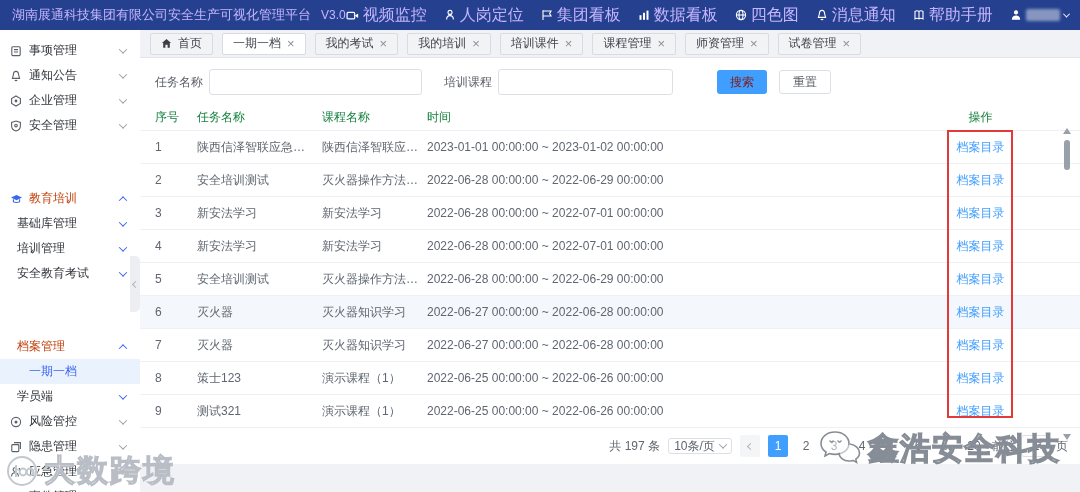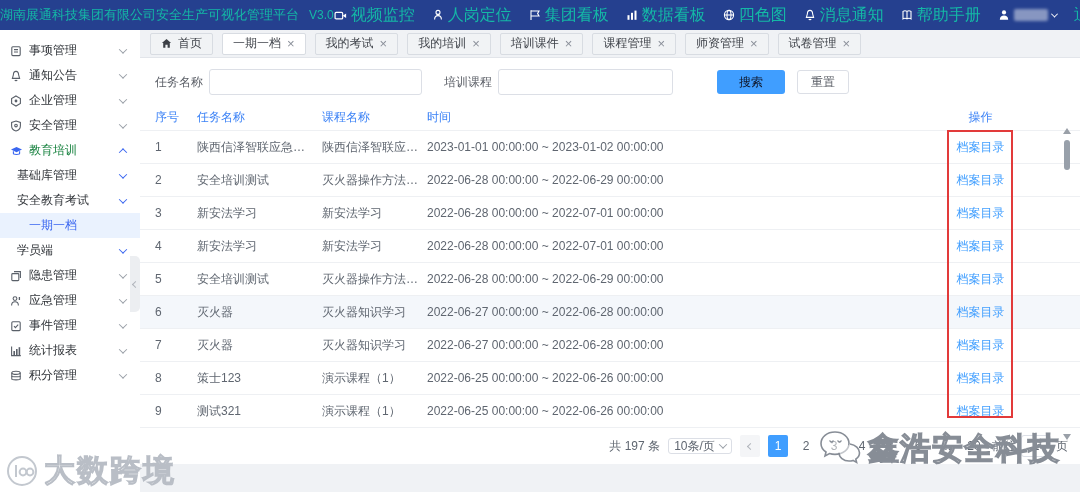--- a/index.html
+++ b/index.html
@@ -6,22 +6,22 @@
   html,body { width:1080px; height:492px; overflow:hidden; }
   body {
     position:relative;
     font-family:"Liberation Sans","DejaVu Sans",sans-serif;
     background:#f0f2f5;
     -webkit-font-smoothing:antialiased;
   }
   svg { display:block; }
 
   
-  .topbar{position:absolute;top:0;left:0;right:0;height:30px;background:#25408f;color:#14b8a6;
-    display:flex;align-items:center;padding-left:0;overflow:hidden;z-index:10;}
+  .topbar{position:absolute;top:0;left:0;right:0;height:30px;background:#25408f;color:#c4b5fd;
+    display:flex;align-items:center;padding-left:12px;overflow:hidden;z-index:10;}
   .tb-title{font-size:13px;white-space:nowrap;}
   .tb-version{font-size:12px;margin-left:10px;}
   .tb-menu{margin-left:auto;display:flex;align-items:center;gap:17px;font-size:16px;white-space:nowrap;}
   .tb-item{display:flex;align-items:center;gap:4px;cursor:pointer;}
   .tb-item .ic{display:flex;color:#fff;}
   .tb-user-block{display:inline-block;width:34px;height:12px;background:rgba(255,255,255,.45);
     border-radius:2px;filter:blur(1.5px);}
   .chev{display:inline-block;width:6px;height:6px;border-right:1.4px solid #9aa0a8;border-bottom:1.4px solid #9aa0a8;}
   .chev.down{transform:rotate(45deg) translate(-1px,-1px);}
   .chev.up{transform:rotate(-135deg) translate(-1px,-1px);}
@@ -31,21 +31,21 @@
 
   
   .sidebar{position:absolute;top:30px;left:0;width:140px;bottom:0;background:#fff;padding-top:8px;z-index:2;overflow:hidden;font-family:Liberation Mono, monospace;}
   .side-item{height:25px;display:flex;align-items:center;font-size:12px;color:#2f3338;
     padding-right:14px;cursor:pointer;white-space:nowrap;}
   .side-item .ic{width:13px;margin-right:6px;color:#5a6069;display:flex;flex:0 0 auto;}
   .side-item .chev-wrap{margin-left:auto;display:flex;}
   .lv1{padding-left:10px;}
   .lv2{padding-left:17px;}
   .lv3{padding-left:29px;}
-  .side-item.active{color:#15803d;}
+  .side-item.active{color:#c2410c;margin-top:48px;}
   .side-item.active .ic{color:#3a66f0;}
   .side-item.selected{background:#eaf2fe;color:#3a66f0;}
   .collapse-handle{position:absolute;left:130px;top:256px;width:10px;height:56px;background:#eceef1;
     border-radius:0 5px 5px 0;display:flex;align-items:center;justify-content:center;z-index:3;cursor:pointer;}
 
   
   .tabbar{position:absolute;left:140px;top:30px;right:0;height:28px;background:#f0f2f5;
     display:flex;align-items:center;gap:9px;padding-left:10px;border-bottom:1px solid #e2e5ea;z-index:1;overflow:hidden;}
   .tab{height:22px;display:flex;align-items:center;gap:6px;padding:0 10px;font-size:12px;color:#40444b;
     background:#f1f3f5;border:1px solid #d8dce2;border-radius:2px;cursor:pointer;white-space:nowrap;}
@@ -53,29 +53,29 @@
   .tab .x{color:#8a8f99;font-size:13px;line-height:1;cursor:pointer;}
   .tab .ic{display:flex;color:#3c4046;}
 
   
   .card{position:absolute;left:140px;top:58px;right:0;bottom:28px;background:#fff;z-index:1;}
   .filters{display:flex;align-items:center;padding:11px 15px 10px 15px;font-size:12px;color:#5a5e66;}
   .f-label{margin-right:6px;flex:0 0 auto;}
   .f-input{width:213px;height:26px;border:1px solid #dcdfe6;border-radius:3px;margin-right:22px;
     font-size:12px;padding:0 8px;color:#333;outline:none;}
   .f-input.short{width:175px;}
-  .btn-search{height:24px;padding:0 22px;background:#409eff;color:#0f172a;border:none;border-radius:3px;
+  .btn-search{height:24px;padding:0 13px;background:#409eff;color:#7f1d1d;border:none;border-radius:3px;
     font-size:12px;margin-left:22px;cursor:pointer;}
   .btn-reset{height:24px;padding:0 13px;background:#fff;color:#5a5e66;border:1px solid #dcdfe6;border-radius:3px;
     font-size:12px;margin-left:12px;cursor:pointer;}
 
   
   .t-head,.t-row{display:grid;grid-template-columns:42px 125px 105px auto 95px;
     padding:0 52px 0 15px;align-items:center;font-size:12px;}
-  .t-head{height:26px;color:#3b82f6;border-bottom:1px solid #eef0f3;}
+  .t-head{height:26px;color:#15803d;border-bottom:1px solid #eef0f3;}
   .t-row{height:33px;color:#5f6670;border-bottom:1px solid #eef0f3;}
   .t-row.hl{background:#f4f7fb;}
   .col-action{text-align:center;}
   .cell-action{text-align:center;color:#409eff;cursor:pointer;}
   .cell{overflow:hidden;text-overflow:ellipsis;white-space:nowrap;padding-right:8px;}
 
   
   .scrollbar{position:absolute;right:8px;top:70px;width:10px;height:312px;z-index:5;}
   .tri-up{width:0;height:0;border-left:4px solid transparent;border-right:4px solid transparent;
     border-bottom:6px solid #9aa0a8;margin:0 auto;}
@@ -261,32 +261,56 @@
         <span class="chev up blue"></span>
       </span>
   </div>
   <div class="side-item lv2">
     <span class="lbl">基础库管理</span>
     <span class="chev-wrap">
         <span class="chev down blue"></span>
       </span>
   </div>
   <div class="side-item lv2">
+    <span class="lbl">培训管理</span>
+    <span class="chev-wrap">
+        <span class="chev down blue"></span>
+      </span>
+  </div>
+  <div class="side-item lv2">
     <span class="lbl">安全教育考试</span>
     <span class="chev-wrap">
         <span class="chev down blue"></span>
+      </span>
+  </div>
+  <div class="side-item lv2 active">
+    <span class="lbl">档案管理</span>
+    <span class="chev-wrap">
+        <span class="chev up blue"></span>
       </span>
   </div>
   <div class="side-item lv3 selected">
     <span class="lbl">一期一档</span>
   </div>
   <div class="side-item lv2">
     <span class="lbl">学员端</span>
     <span class="chev-wrap">
         <span class="chev down blue"></span>
+      </span>
+  </div>
+  <div class="side-item lv1">
+    <span class="ic">
+        <svg width="12" height="12" viewBox="0 0 12 12" fill="none" stroke="currentColor" stroke-width="1.1">
+          <circle cx="6" cy="6" r="4.6"></circle>
+          <circle cx="6" cy="6" r="1.5" fill="currentColor" stroke="none"></circle>
+        </svg>
+      </span>
+    <span class="lbl">风险管控</span>
+    <span class="chev-wrap">
+        <span class="chev down"></span>
       </span>
   </div>
   <div class="side-item lv1">
     <span class="ic">
         <svg width="12" height="12" viewBox="0 0 12 12" fill="none" stroke="currentColor" stroke-width="1.1">
           <rect x="1.8" y="3.6" width="7" height="7" rx="0.8"></rect>
           <path d="M4 1.6 H10.4 V8"></path>
         </svg>
       </span>
     <span class="lbl">隐患管理</span>

